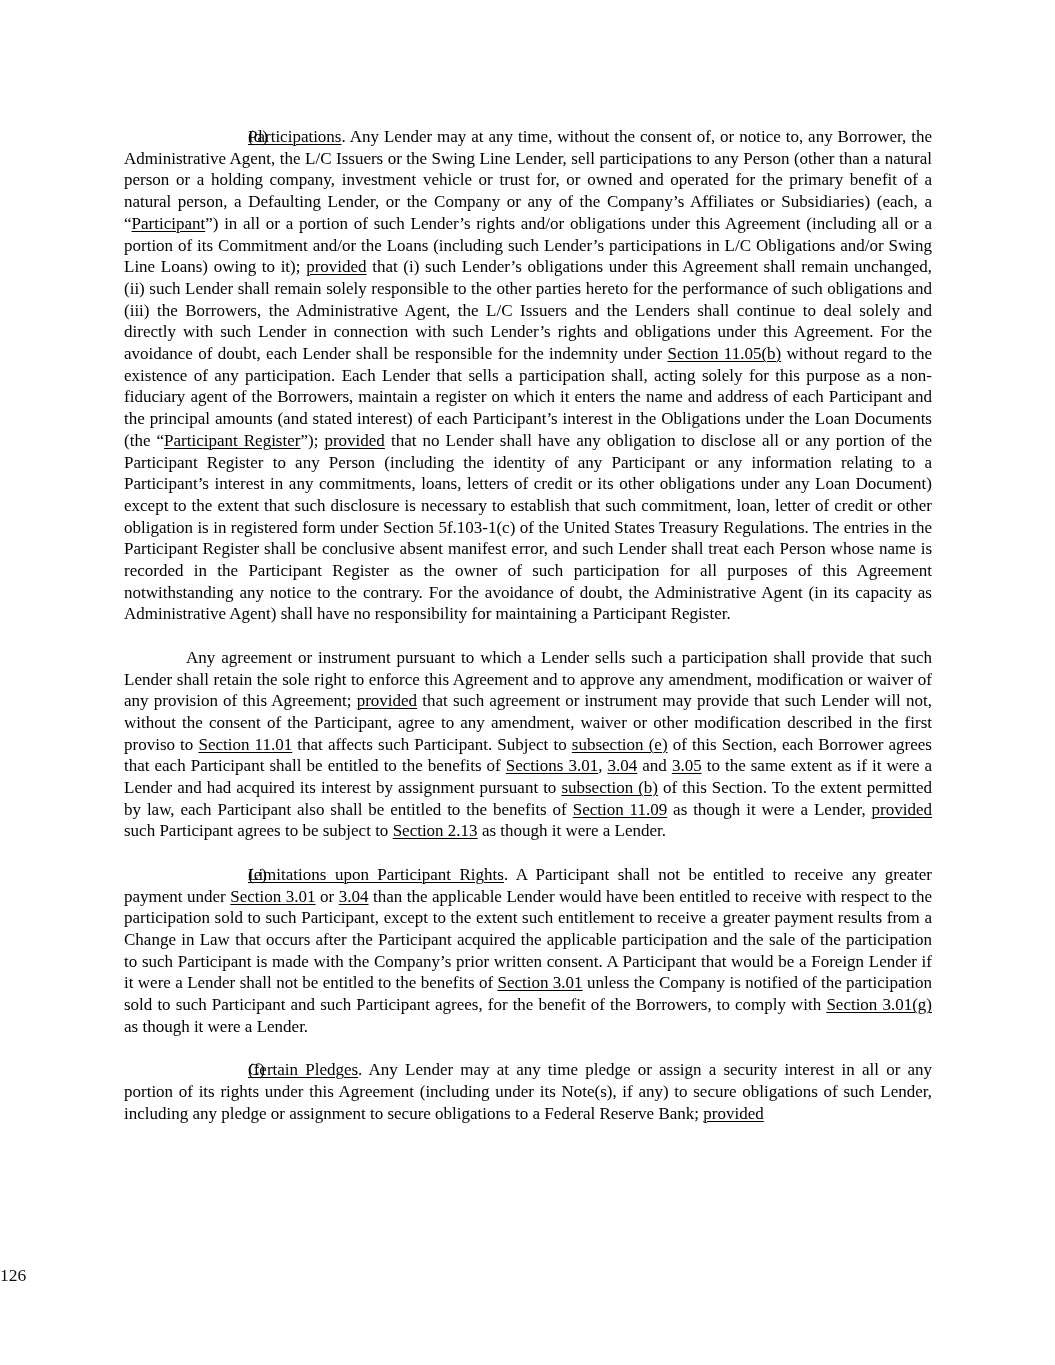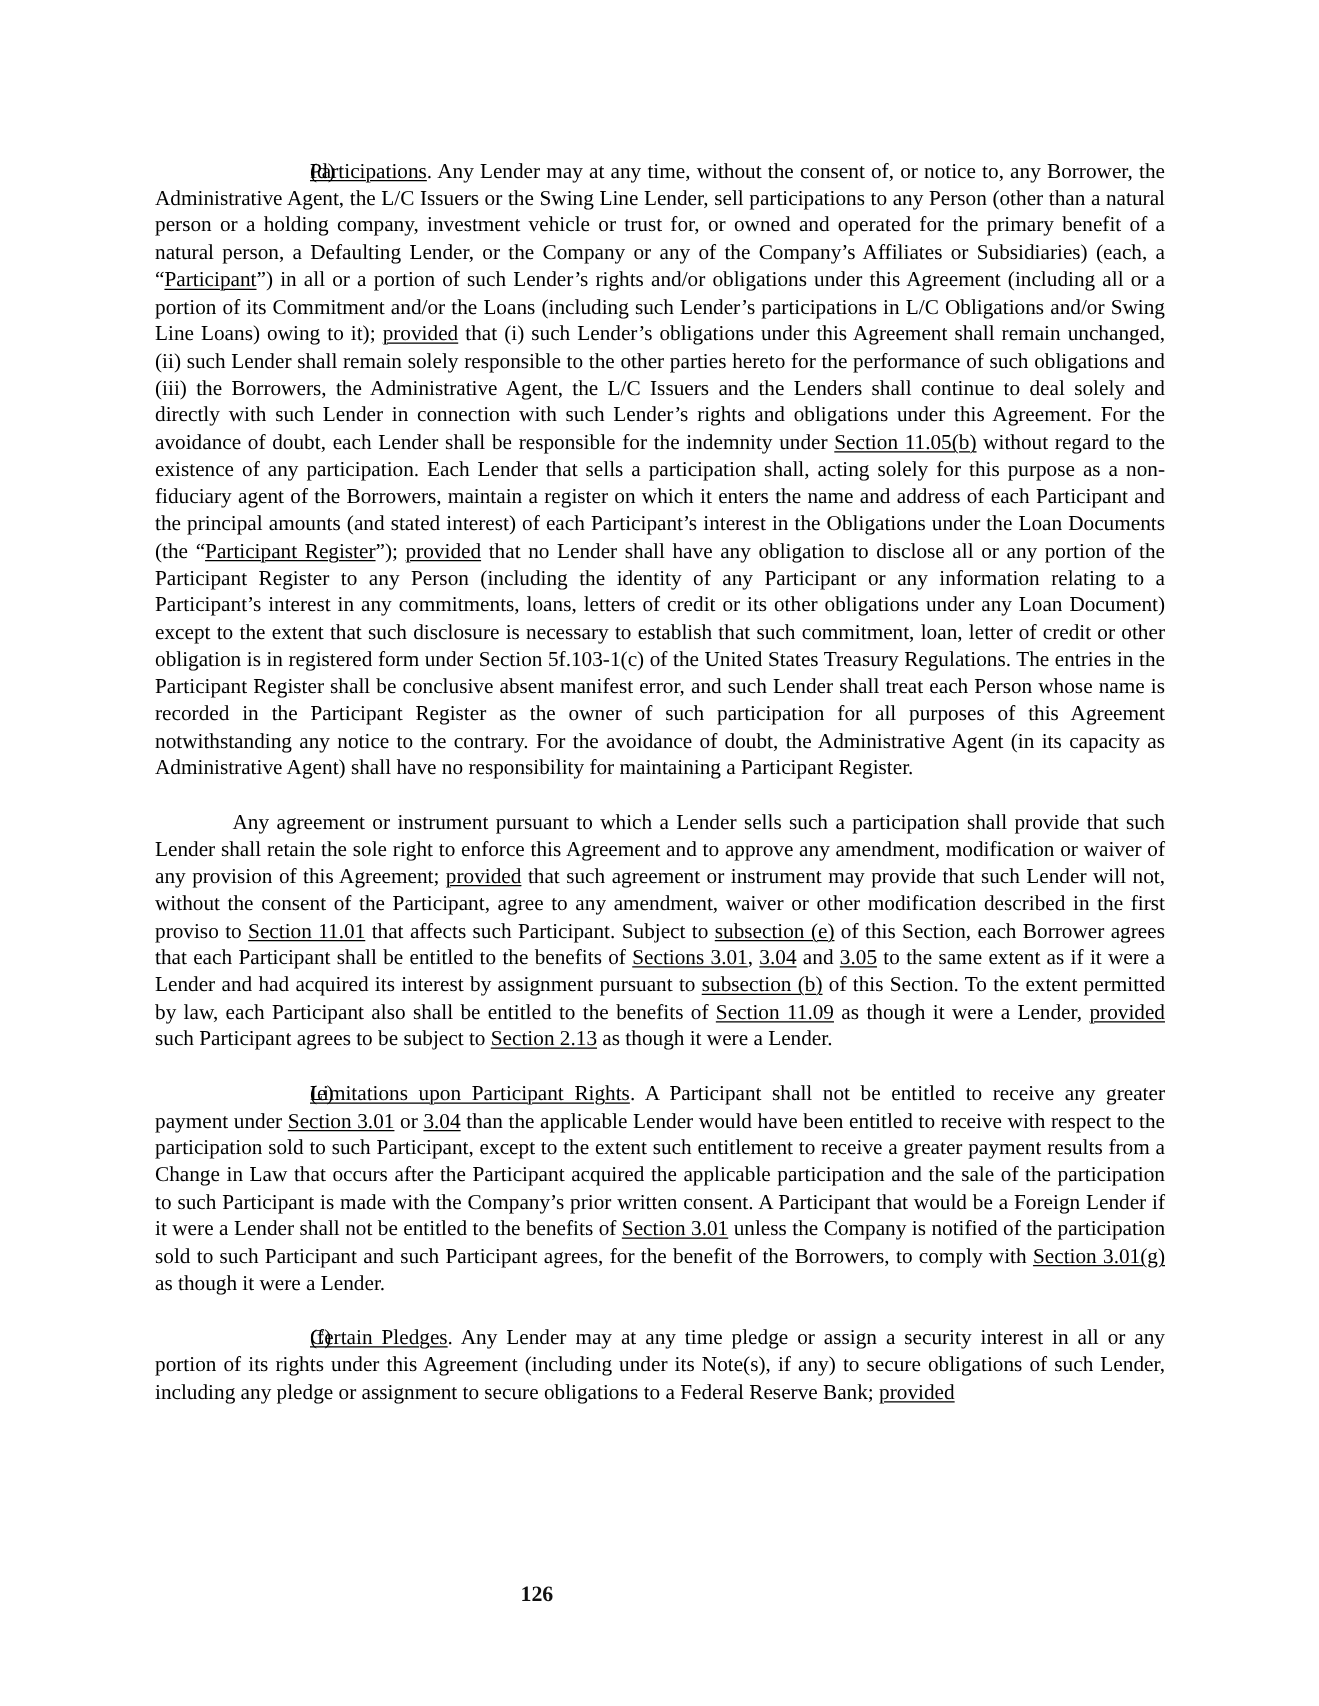--- a/index.html
+++ b/index.html
@@ -15,25 +15,23 @@
     color: #000000;
     text-align: justify;
   }
   p { margin: 0 0 21.7px 0; text-indent: 62px; }
   .u { text-decoration: underline; text-underline-offset: 2px; text-decoration-thickness: 1px; }
   .lbl { display: inline-block; width: 62px; }
   .pn {
     position: absolute;
     left: 0; width: 859px;
     top: 1265px;
-    text-align: center;
     font-family: "Liberation Serif", "DejaVu Serif", serif;
     font-size: 17.5px;
     color: #111111;
-    font-weight: bold;
   }
 </style>
 </head>
 <body>
 
 <div class="page">
 
   <p><span class="lbl">(d)</span><span class="u">Participations</span><span>.  Any Lender may at any time, without the consent of, or notice to, any Borrower, the Administrative Agent, the L/C Issuers or the Swing Line Lender, sell participations to any Person (other than a natural person or a holding company, investment vehicle or trust for, or owned and operated for the primary benefit of a natural person, a Defaulting Lender, or the Company or any of the Company’s Affiliates or Subsidiaries) (each, a “</span><span class="u">Participant</span><span>”) in all or a portion of such Lender’s rights and/or obligations under this Agreement (including all or a portion of its Commitment and/or the Loans (including such Lender’s participations in L/C Obligations and/or Swing Line Loans) owing to it); </span><span class="u">provided</span><span> that (i) such Lender’s obligations under this Agreement shall remain unchanged, (ii) such Lender shall remain solely responsible to the other parties hereto for the performance of such obligations and (iii) the Borrowers, the Administrative Agent, the L/C Issuers and the Lenders shall continue to deal solely and directly with such Lender in connection with such Lender’s rights and obligations under this Agreement.  For the avoidance of doubt, each Lender shall be responsible for the indemnity under </span><span class="u">Section 11.05(b)</span><span> without regard to the existence of any participation.  Each Lender that sells a participation shall, acting solely for this purpose as a non-fiduciary agent of the Borrowers, maintain a register on which it enters the name and address of each Participant and the principal amounts (and stated interest) of each Participant’s interest in the Obligations under the Loan Documents (the “</span><span class="u">Participant Register</span><span>”); </span><span class="u">provided</span><span> that no Lender shall have any obligation to disclose all or any portion of the Participant Register to any Person (including the identity of any Participant or any information relating to a Participant’s interest in any commitments, loans, letters of credit or its other obligations under any Loan Document) except to the extent that such disclosure is necessary to establish that such commitment, loan, letter of credit or other obligation is in registered form under Section 5f.103-1(c) of the United States Treasury Regulations.  The entries in the Participant Register shall be conclusive absent manifest error, and such Lender shall treat each Person whose name is recorded in the Participant Register as the owner of such participation for all purposes of this Agreement notwithstanding any notice to the contrary.  For the avoidance of doubt, the Administrative Agent (in its capacity as Administrative Agent) shall have no responsibility for maintaining a Participant Register.</span></p>
 
   <p><span>Any agreement or instrument pursuant to which a Lender sells such a participation shall provide that such Lender shall retain the sole right to enforce this Agreement and to approve any amendment, modification or waiver of any  provision of this Agreement; </span><span class="u">provided</span><span> that such agreement or instrument may provide that such Lender will not, without the consent of the Participant, agree to any amendment, waiver or other modification described in the first proviso to </span><span class="u">Section 11.01</span><span> that affects such Participant.  Subject to </span><span class="u">subsection (e)</span><span> of this Section, each Borrower agrees that each Participant shall be entitled to the benefits of </span><span class="u">Sections 3.01</span><span>, </span><span class="u">3.04</span><span> and </span><span class="u">3.05</span><span> to the same extent as if it were a Lender and had acquired its interest by assignment pursuant to </span><span class="u">subsection (b)</span><span> of this Section.  To the extent permitted by law, each Participant also shall be entitled to the benefits of </span><span class="u">Section 11.09</span><span> as though it were a Lender, </span><span class="u">provided</span><span> such Participant agrees to be subject to </span><span class="u">Section 2.13</span><span> as though it were a Lender.</span></p>

